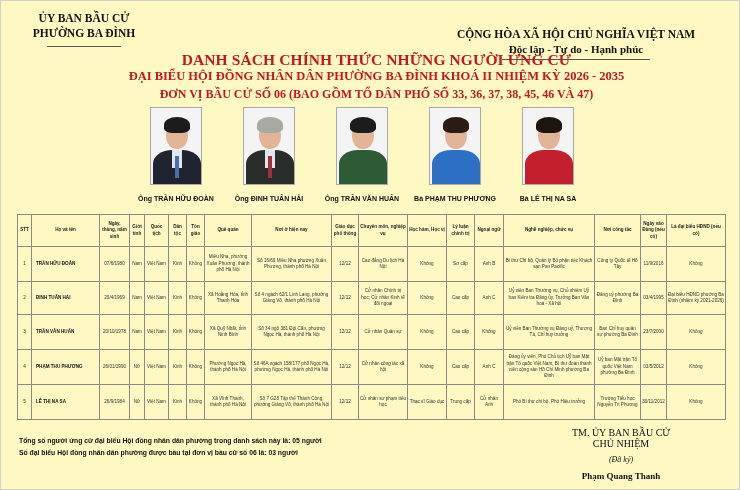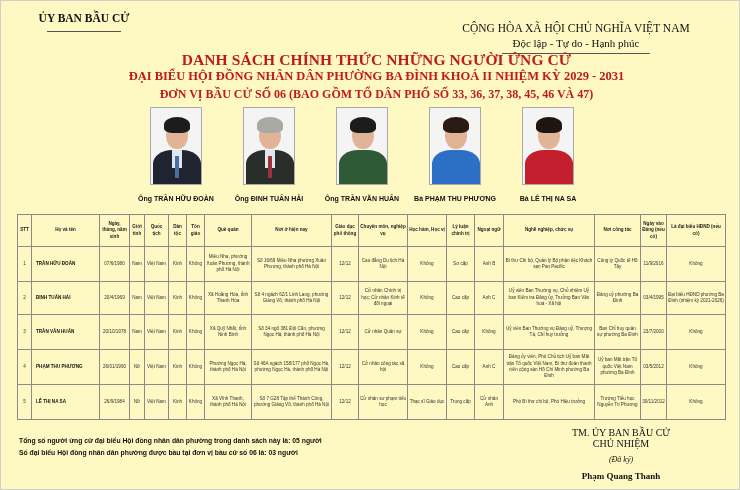--- a/index.html
+++ b/index.html
@@ -2,21 +2,21 @@
 <html><head>
 <meta charset="utf-8">
 <style>
   * { box-sizing: border-box; margin: 0; padding: 0; }
   html, body { width: 740px; height: 490px; background: #ffffff; overflow: hidden; }
   body { font-family: "Liberation Sans", sans-serif; color: #222; position: relative; }
   .page { position: absolute; left: 0; top: 0; width: 740px; height: 490px; border: 1px solid #cfcfcf; background: #fef9c3; }
 
   .hdr-left { position: absolute; left: 18px; top: 10px; width: 130px; text-align: center; font-family: "Liberation Serif", serif; font-weight: bold; font-size: 11.5px; line-height: 15px; color: #111; }
   .hdr-left .rule { width: 74px; height: 1px; background: #555; margin: 5px auto 0; }
-  .hdr-right { position: absolute; left: 420px; top: 20px; width: 310px; text-align: center; font-family: "Liberation Serif", serif; font-weight: normal; color: #111; }
+  .hdr-right { position: absolute; left: 420px; top: 26px; width: 310px; text-align: center; font-family: "Liberation Serif", serif; font-weight: bold; color: #111; }
   .hdr-right .l1 { font-size: 11.5px; line-height: 15px; }
   .hdr-right .l2 { font-size: 11px; line-height: 14px; text-align: center; }
   .hdr-right .rule { width: 148px; height: 1px; background: #555; margin: 3px auto 0; }
 
   .title { position: absolute; left: 0; width: 740px; text-align: center; font-family: "Liberation Serif", serif; font-weight: bold; color: #c0191f; padding-left: 11px; }
   .t1 { top: 50px; font-size: 15.5px; letter-spacing: 0.1px; }
   .t2 { top: 68px; font-size: 12.5px; }
   .t3 { top: 86px; font-size: 12px; color: #c0191f; }
 
   .photos { position: absolute; left: 0; top: 106px; width: 740px; height: 100px; }
@@ -42,31 +42,32 @@
   .sign .s2 { font-style: italic; font-size: 8px; margin-top: 6px; }
   .sign .s3 { font-weight: bold; font-size: 9px; margin-top: 7px; }
 </style>
 </head>
 <body>
 
 <div class="page">
 
   <div class="hdr-left">
     <div>ỦY BAN BẦU CỬ</div>
+    <div>PHƯỜNG BA ĐÌNH</div>
     <div class="rule"></div>
   </div>
 
   <div class="hdr-right">
     <div class="l1">CỘNG HÒA XÃ HỘI CHỦ NGHĨA VIỆT NAM</div>
     <div class="l2">Độc lập - Tự do - Hạnh phúc</div>
     <div class="rule"></div>
   </div>
 
   <div class="title t1">DANH SÁCH CHÍNH THỨC NHỮNG NGƯỜI ỨNG CỬ</div>
-  <div class="title t2">ĐẠI BIỂU HỘI ĐỒNG NHÂN DÂN PHƯỜNG BA ĐÌNH KHOÁ II NHIỆM KỲ 2029 - 2031</div>
+  <div class="title t2">ĐẠI BIỂU HỘI ĐỒNG NHÂN DÂN PHƯỜNG BA ĐÌNH KHOÁ II NHIỆM KỲ 2026 - 2035</div>
   <div class="title t3">ĐƠN VỊ BẦU CỬ SỐ 06 (BAO GỒM TỔ DÂN PHỐ SỐ 33, 36, 37, 38, 45, 46 VÀ 47)</div>
 
   <div class="photos">
     <div class="cand" style="left:120px">
       <div class="photo">
         <div class="body" style="background:#1f2430"></div>
         <div class="collar"></div>
         <div class="tie" style="background:#4a6fa5"></div>
         <div class="face"></div>
         <div class="hair" style="background:#1c1c1c"></div>

